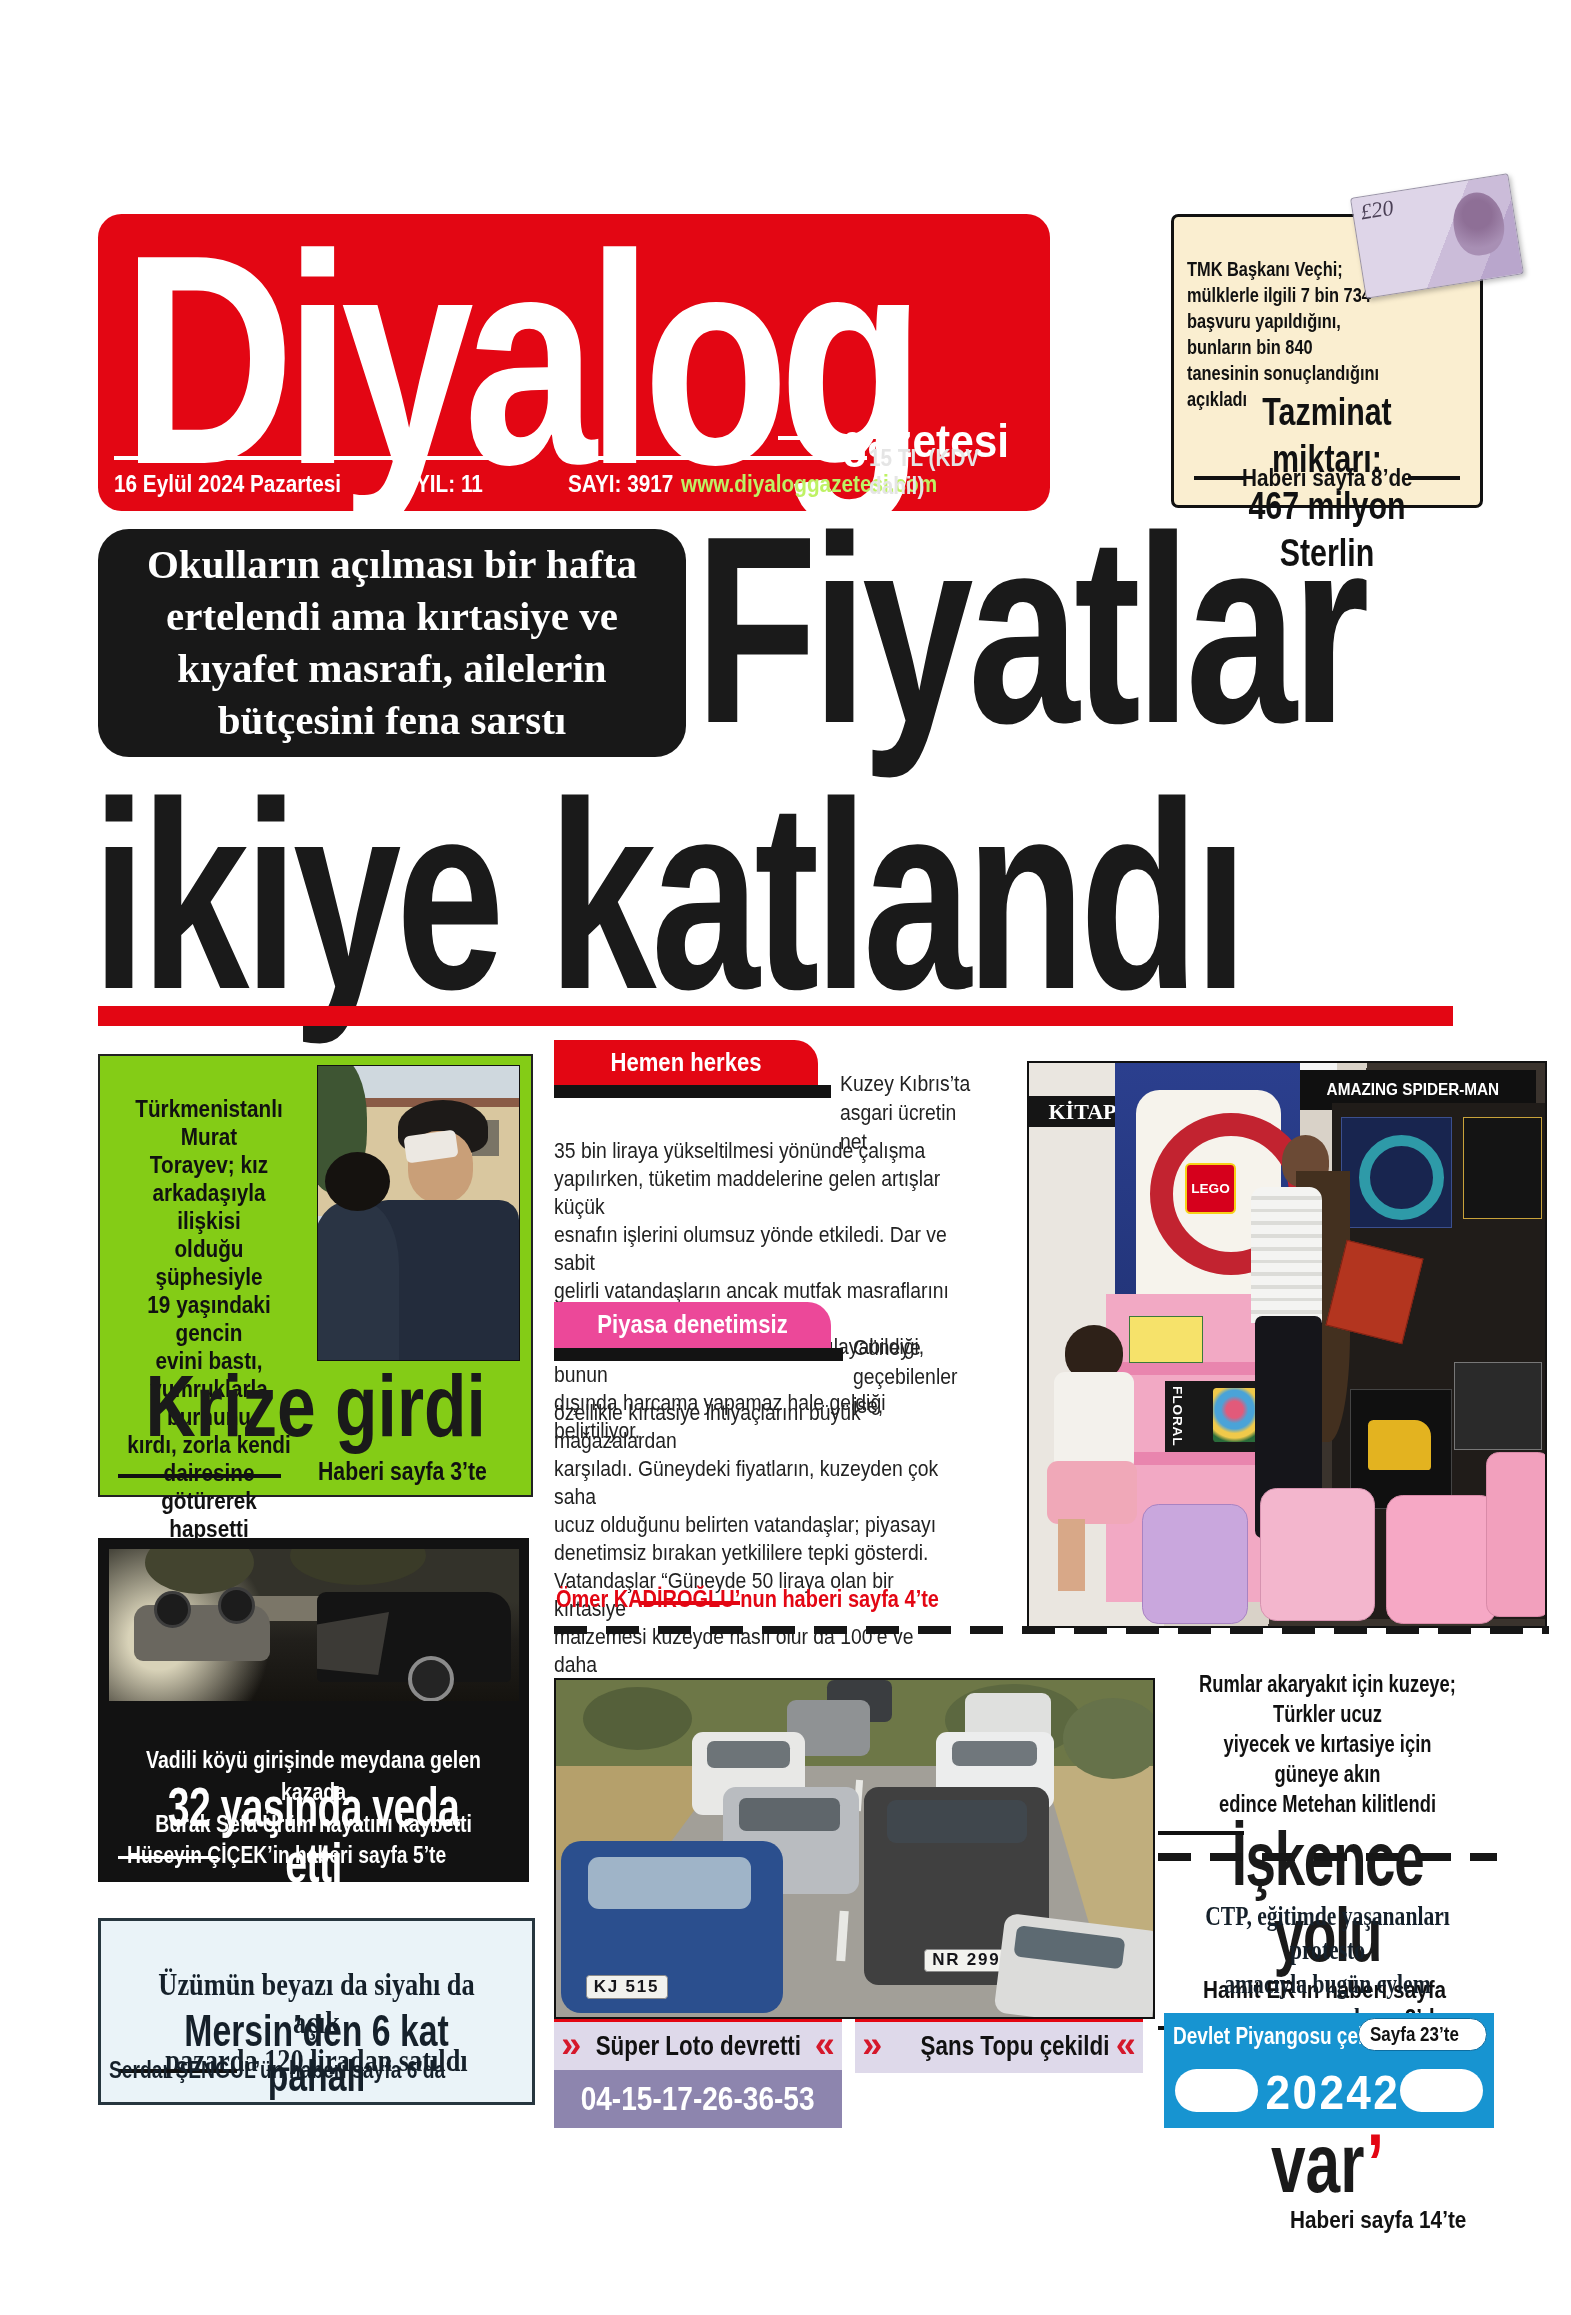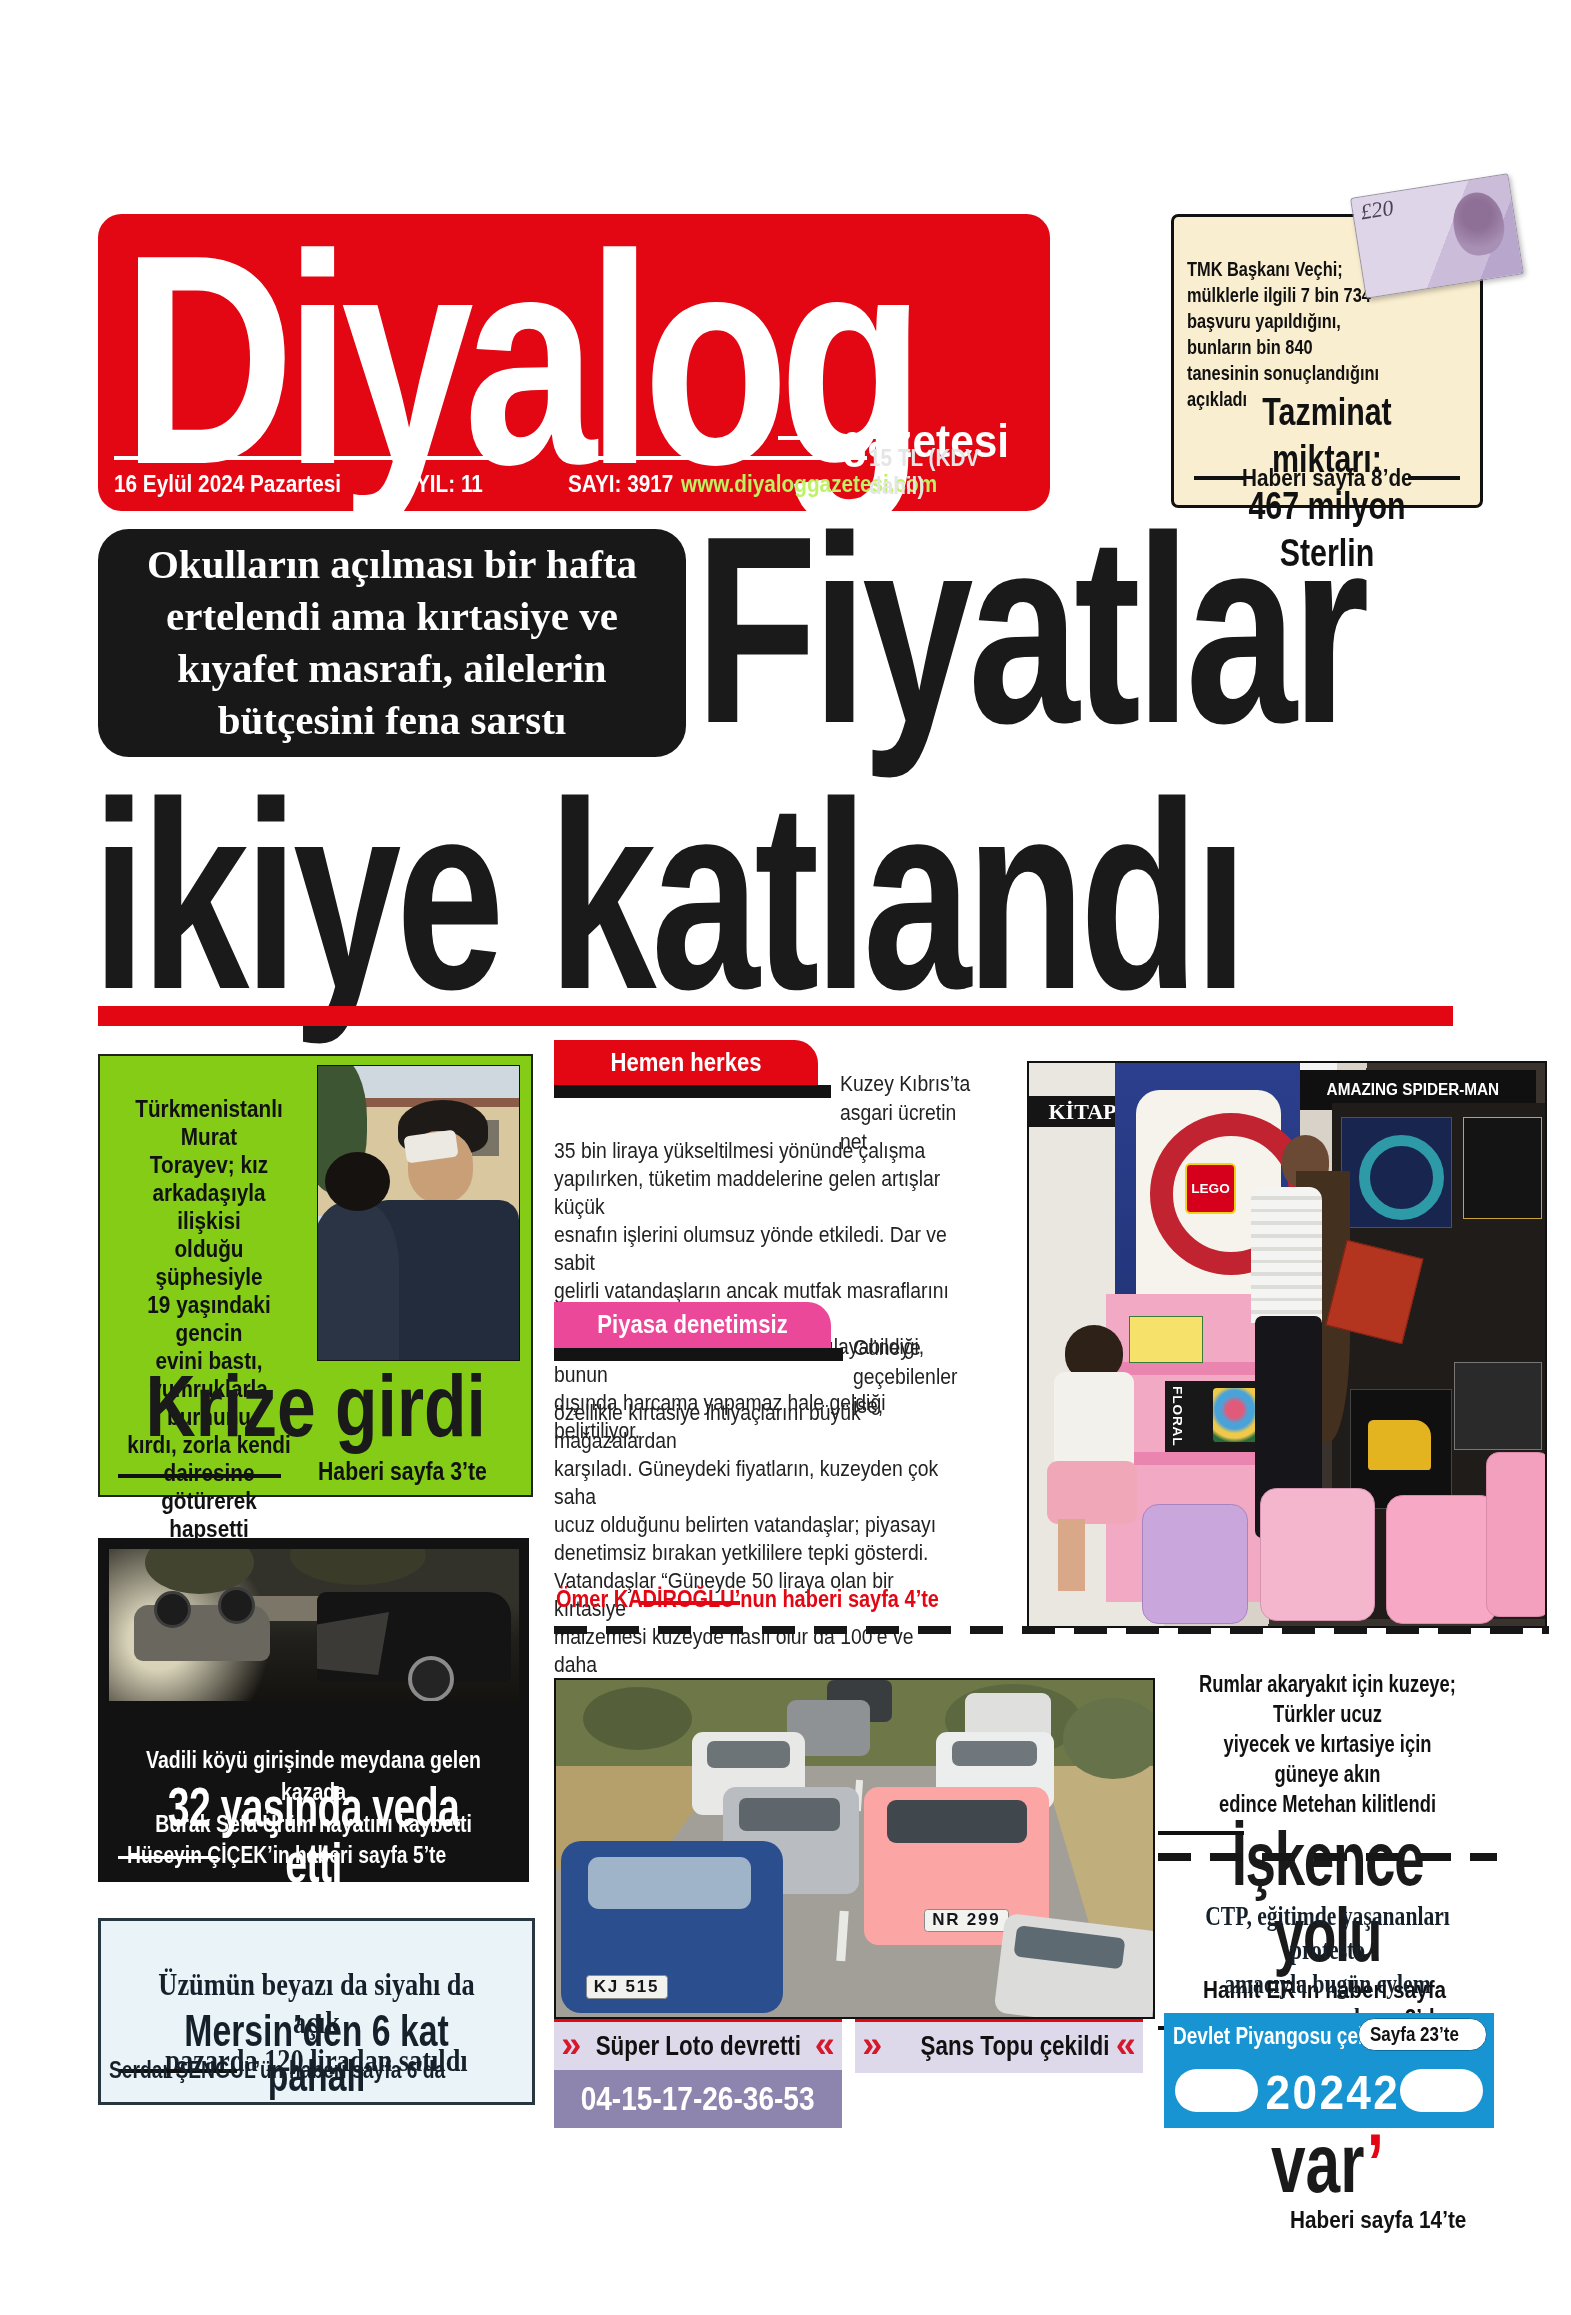--- a/index.html
+++ b/index.html
@@ -249,21 +249,21 @@
     <div class="abs" style="left:389px;top:3.6px;width:136px;height:72px;background:#5c6840;border-radius:50%;"></div>
     <div class="abs" style="left:507px;top:18px;width:100px;height:81px;background:#66724a;border-radius:50%;"></div>
     <div class="abs" style="left:299px;top:100px;width:7.2px;height:31px;background:#e8e8e4;transform:rotate(4deg);"></div>
     <div class="abs" style="left:291px;top:158px;width:8.1px;height:40px;background:#e8e8e4;transform:rotate(4deg);"></div>
     <div class="abs" style="left:282px;top:231px;width:9px;height:50px;background:#e8e8e4;transform:rotate(4deg);"></div>
 
     <div class="abs" style="left:409px;top:12.7px;width:86px;height:52px;background:#dfe0de;border-radius:9px;"></div>
     <div class="abs" style="left:380px;top:52px;width:118px;height:77px;background:#eceded;border-radius:11px;">
       <div class="abs" style="left:16.3px;top:9px;width:85px;height:25px;background:#70777c;border-radius:7.2px;"></div>
       </div>
-    <div class="abs" style="left:308px;top:107px;width:185px;height:158px;background:#fca5a5;border-radius:14.5px;">
+    <div class="abs" style="left:308px;top:107px;width:185px;height:198px;background:#404040;border-radius:14.5px;">
       <div class="abs" style="left:22.6px;top:12.7px;width:140px;height:43px;background:#40474d;border-radius:9px;"></div>
       <div class="plate" style="left:60px;bottom:12.7px;"><span>NR 299</span></div>
     </div>
     <div class="abs" style="left:443px;top:242px;width:158px;height:100px;background:#dcdcda;border-radius:12.7px;transform:rotate(7deg);">
       <div class="abs" style="left:12.7px;top:11px;width:109px;height:31px;background:#5d6a72;border-radius:7.2px;"></div>
       </div>
 
     <div class="abs" style="left:271px;top:0;width:65px;height:42px;background:#3a3d40;border-radius:7.2px;"></div>
     <div class="abs" style="left:231px;top:20px;width:83px;height:56px;background:#8f9294;border-radius:9px;"></div>
     <div class="abs" style="left:136px;top:52px;width:113px;height:83px;background:#e8e8e6;border-radius:11px;">

